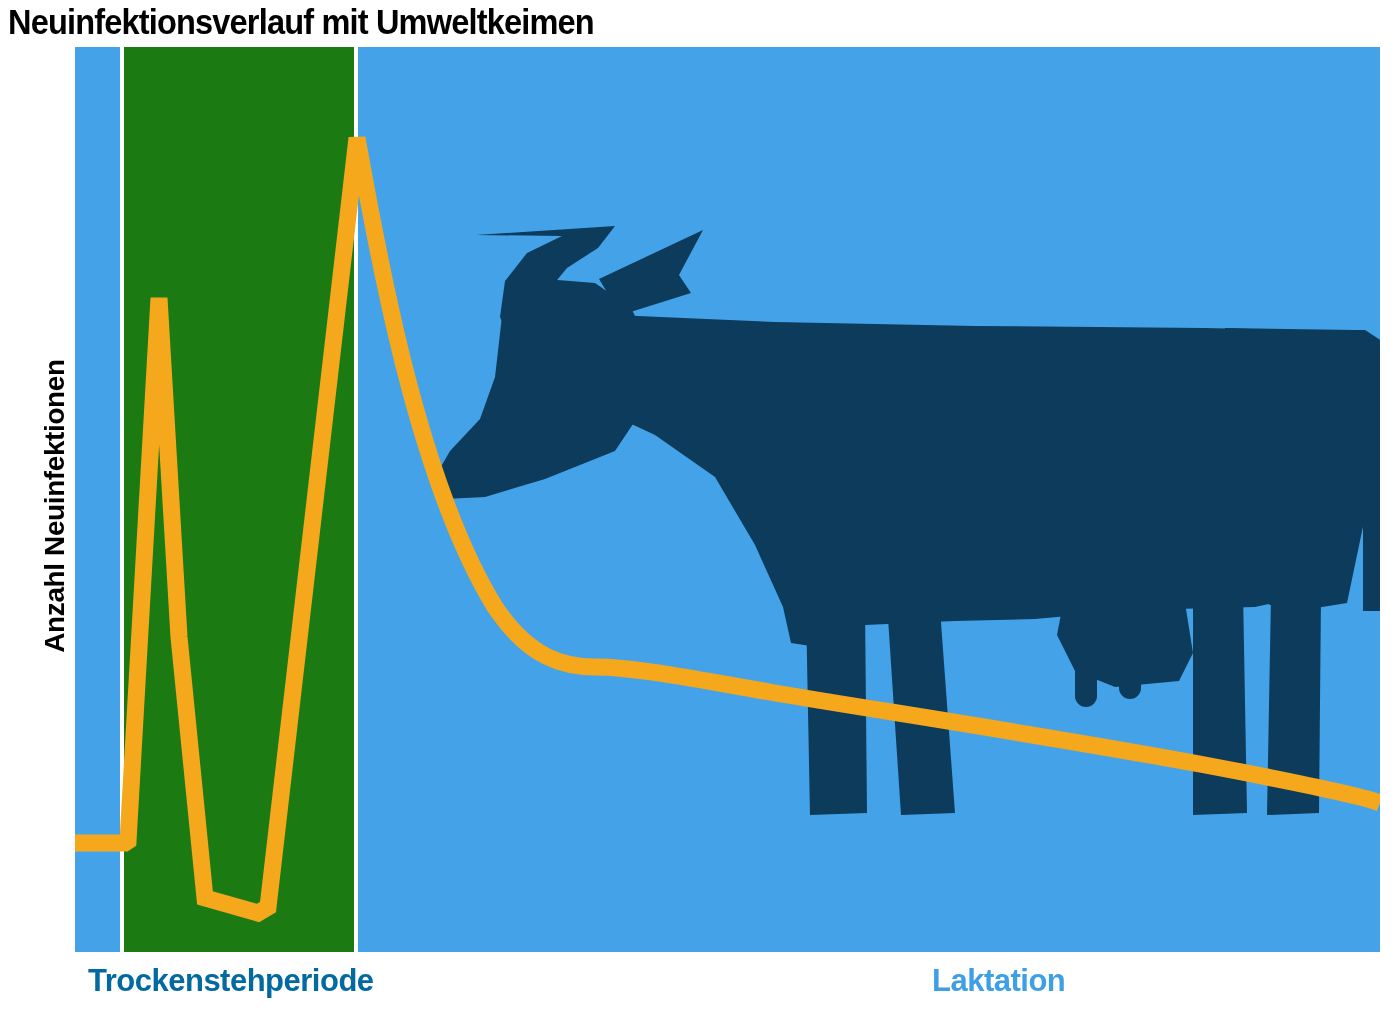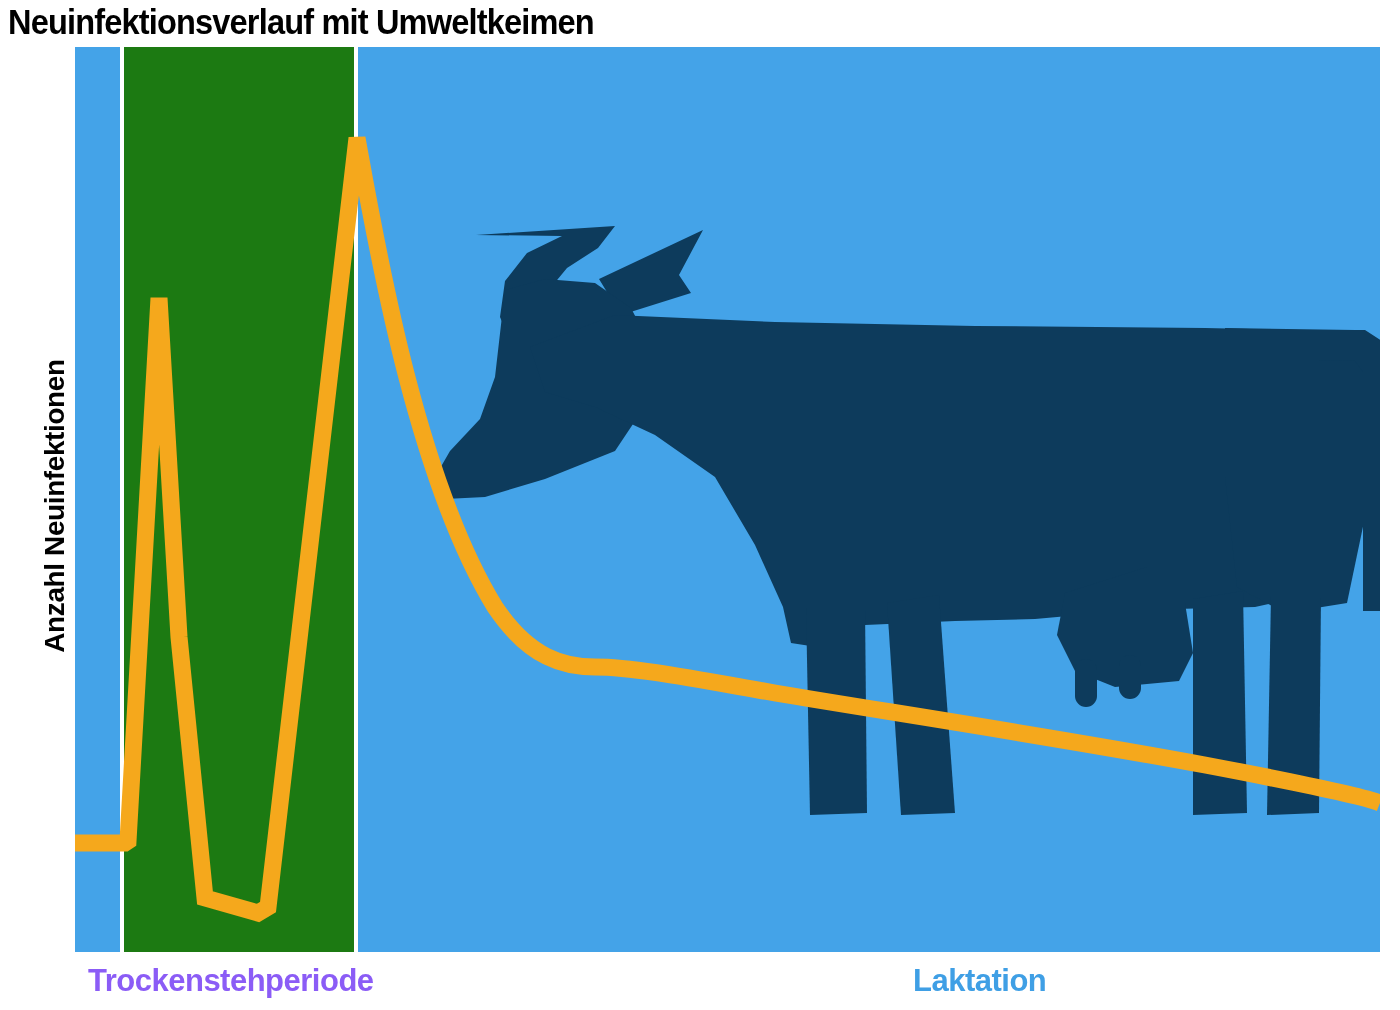--- a/index.html
+++ b/index.html
@@ -91,24 +91,24 @@
     position: absolute;
     font-family: "Liberation Sans", sans-serif;
     font-size: 31px;
     font-weight: bold;
     letter-spacing: -0.5px;
     white-space: nowrap;
   }
   #label-dry-period {
     left: 88px;
     top: 963px;
-    color: #8b5cf6;
+    color: #0369a1;
   }
   #label-lactation {
-    left: 913px;
+    left: 932px;
     top: 963px;
     color: #3f9fe5;
   }
 </style>
 </head>
 <body>
 
 <div id="infographic">
 
   <div id="chart-title">Neuinfektionsverlauf mit Umweltkeimen</div>

